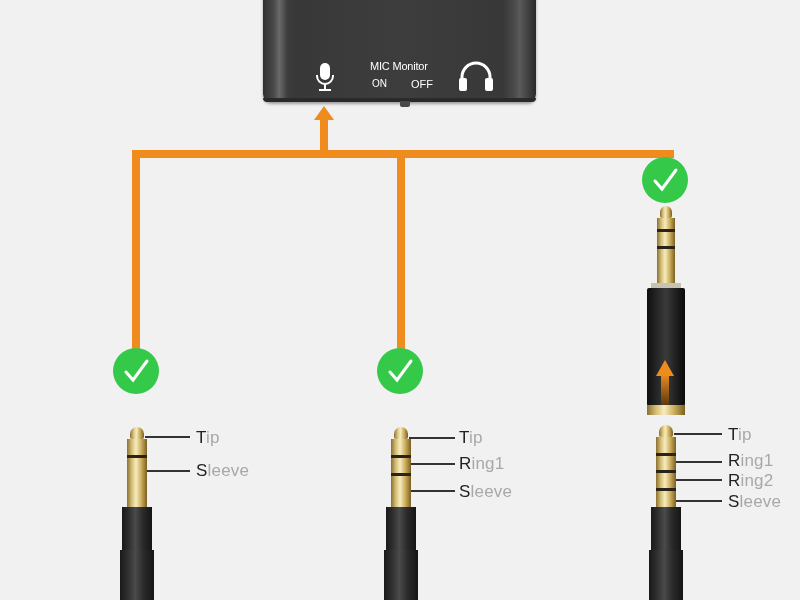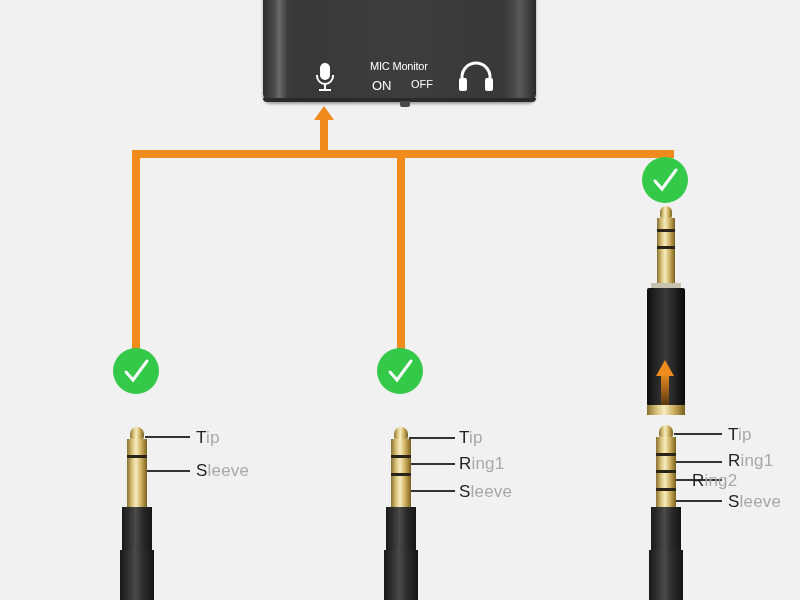--- a/index.html
+++ b/index.html
@@ -7,21 +7,21 @@
          font-family:"Liberation Sans", "DejaVu Sans", sans-serif; }
   .abs { position:absolute; }
 
   
   .device { left:263px; top:-6px; width:273px; height:108px; border-radius:0 0 8px 8px;
     background:linear-gradient(90deg,#2e2e2e 0%,#4a4a4a 4%,#6a6a6a 6%,#3c3c3c 9%,#383838 12%,#3d3d3d 50%,#383838 88%,#4a4a4a 92%,#5a5a5a 94%,#2a2a2a 100%);
     box-shadow:0 2px 3px rgba(0,0,0,0.35); }
   .device-bottom-edge { left:263px; top:98px; width:273px; height:4px; background:#2a2a2a; border-radius:0 0 6px 6px; }
   .switch-nub { left:400px; top:101px; width:10px; height:6px; background:#4a4a4a; border-radius:0 0 2px 2px; }
   .mic-label { left:370px; top:60px; color:#ffffff; font-size:11px; letter-spacing:-0.2px; }
-  .on-label { left:372px; top:78px; color:#ffffff; font-size:13px; }
+  .on-label { left:372px; top:78px; color:#ffffff; font-size:10px; }
   .off-label { left:411px; top:78px; color:#ffffff; font-size:11px; }
   .mic-icon { left:314px; top:62px; width:22px; height:30px; }
   .hp-icon { left:457px; top:60px; width:38px; height:32px; }
 
   
   .orange { background:#f08c1e; }
   .h-bar { left:132px; top:150px; width:542px; height:8px; }
   .v-left { left:132px; top:150px; width:8px; height:200px; }
   .v-mid { left:397px; top:150px; width:8px; height:200px; }
   .v-up { left:320px; top:118px; width:8px; height:34px; }
@@ -137,15 +137,15 @@
   <div class="abs ring" style="left:656px; top:470px; width:20px;"></div>
   <div class="abs ring" style="left:656px; top:488px; width:20px;"></div>
   <div class="abs cable" style="left:651px; top:507px; width:30px; height:45px;"></div>
   <div class="abs cable" style="left:649px; top:550px; width:34px; height:50px;"></div>
   <div class="abs leader" style="left:674px; top:433px; width:48px;"></div>
   <div class="abs leader" style="left:676px; top:461px; width:46px;"></div>
   <div class="abs leader" style="left:676px; top:479px; width:46px;"></div>
   <div class="abs leader" style="left:676px; top:500px; width:46px;"></div>
   <div class="abs lbl" style="left:728px; top:425px;"><span class="first">T</span><span>ip</span></div>
   <div class="abs lbl" style="left:728px; top:451px;"><span class="first">R</span><span>ing1</span></div>
-  <div class="abs lbl" style="left:692px; top:471px;"><span class="first">R</span><span>ing2</span></div>
+  <div class="abs lbl" style="left:728px; top:471px;"><span class="first">R</span><span>ing2</span></div>
   <div class="abs lbl" style="left:728px; top:492px;"><span class="first">S</span><span>leeve</span></div>
 </div>
 
 </body></html>

